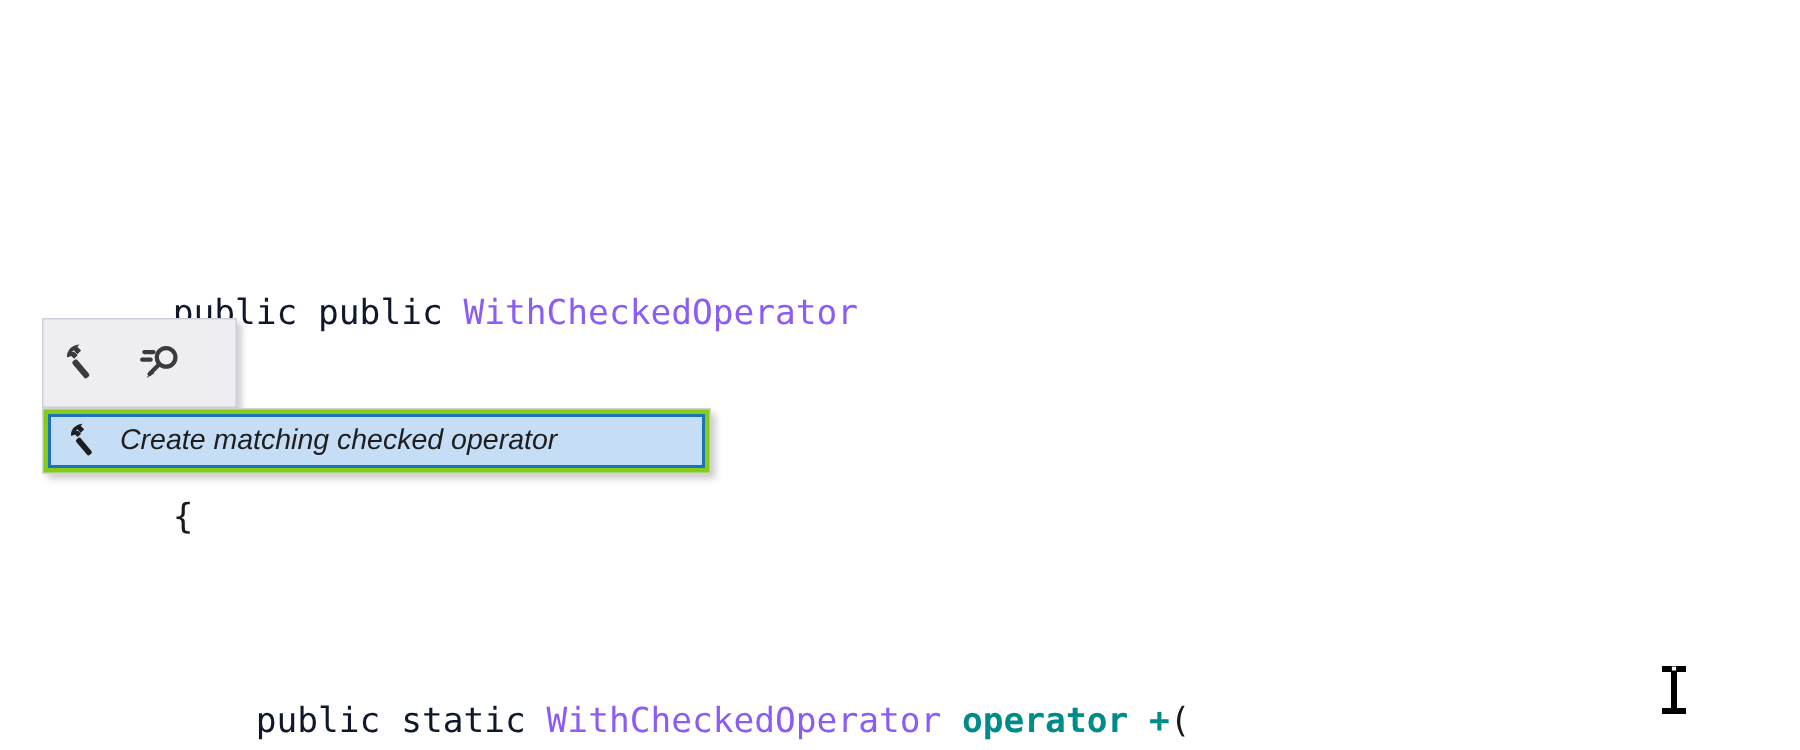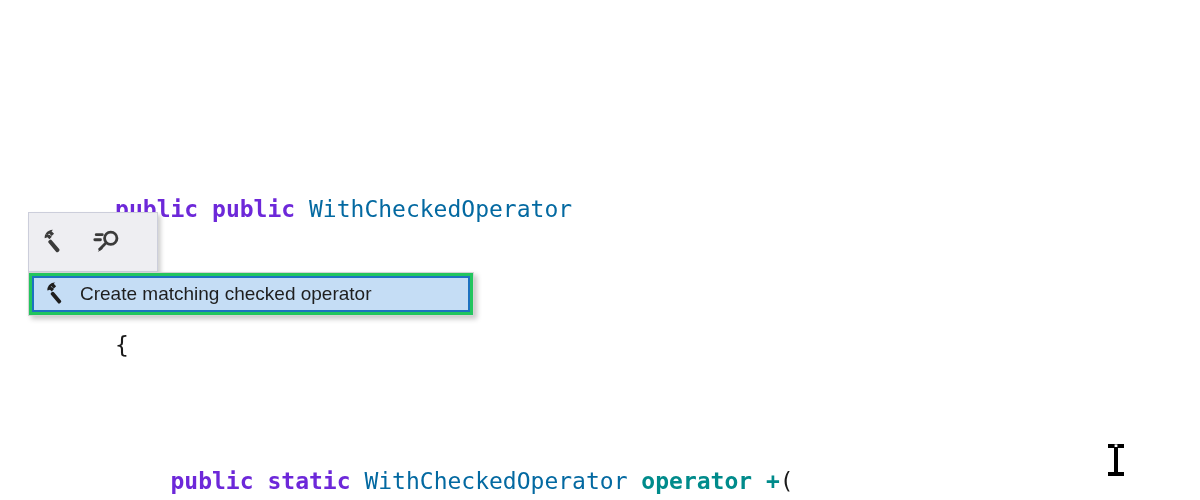--- a/index.html
+++ b/index.html
@@ -34,22 +34,22 @@
     white-space: pre;
     letter-spacing: 0px;
   }
 
   .code-line {
     height: 34px;
     white-space: pre;
   }
 
   
-  .tok-keyword  { color: #6d28d9; font-weight: bold; }
-  .tok-type     { color: #0369a1; }
+  .tok-keyword  { color: #0f172a; }
+  .tok-type     { color: #8b5cf6; }
   .tok-operator { color: #008b8b; font-weight: bold; }
   .tok-punct    { color: #1a1a1a; }
   .tok-plain    { color: #1a1a1a; }
 
   
   #quick-actions-toolbar {
     position: absolute;
     left: 28px;
     top: 212px;
     width: 130px;
@@ -71,26 +71,27 @@
     cursor: default;
   }
   .qa-btn svg { display: block; }
 
   
   #suggestion-popup {
     position: absolute;
     left: 28px;
     top: 272px;
     width: 446px;
-    background: #22c55e;
+    background: #84cc16;
     border: 1px solid #d4d4d4;
     padding: 3px;
     box-sizing: border-box;
     box-shadow: 3px 3px 5px rgba(0,0,0,0.22);
     z-index: 30;
+    font-style: italic;
   }
   .menu-item {
     display: flex;
     align-items: center;
     height: 36px;
     background: #c5ddf5;
     border: 2px solid #1d72c0;
     box-sizing: border-box;
     cursor: default;
   }

